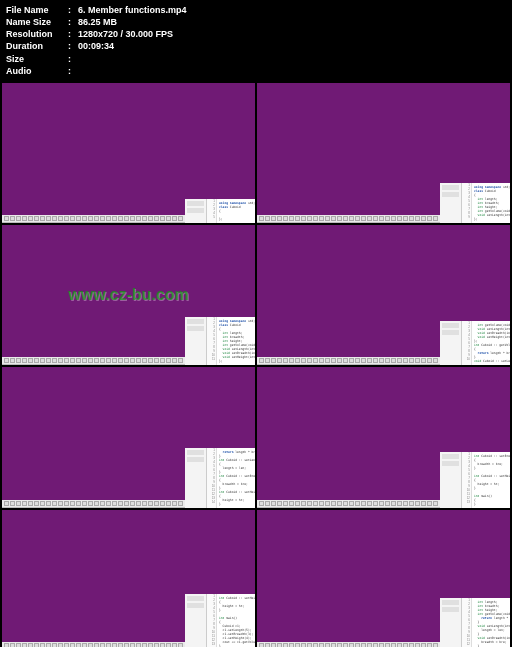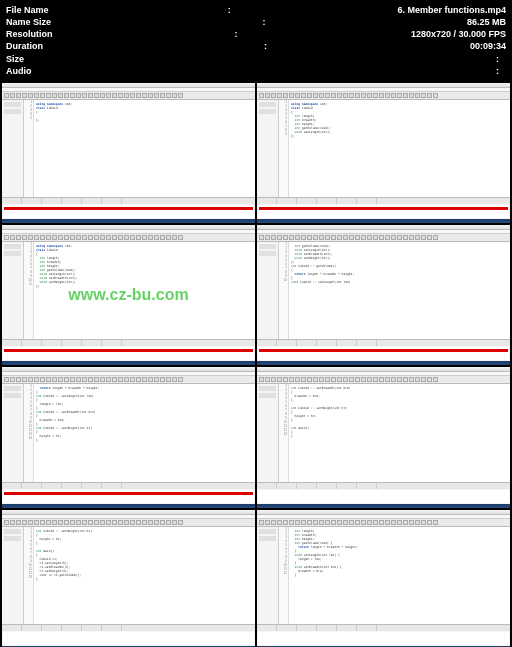--- a/index.html
+++ b/index.html
@@ -1,22 +1,22 @@
 <!DOCTYPE html>
 <html><head>
 <meta charset="utf-8">
 <style>
   * { margin: 0; padding: 0; box-sizing: border-box; }
   body { width: 512px; height: 647px; background: #000; font-family: Verdana, Arial, sans-serif; font-size: 9px; color: #fff; overflow: hidden; }
   .info-block { padding: 4px 6px; font-family: Verdana, Arial, sans-serif; font-size: 9px; font-weight: bold; line-height: 1.35; }
-  .info-row { display: flex; justify-content: space-between; }
+  .info-row { display: flex; }
   .info-label { width: 62px; }
   .info-sep { width: 10px; }
   .grid { display: grid; grid-template-columns: 1fr 1fr; grid-template-rows: repeat(4,1fr); gap: 2px; padding: 2px; width: 512px; height: 571px; background: #000; }
-  .shot { background: #701a75; position: relative; overflow: hidden; display: flex; flex-direction: column; }
+  .shot { background: #701a75; position: relative; overflow: hidden; display: flex; flex-direction: row; align-items: flex-end; }
   .titlebar { background: linear-gradient(#f3f3f3,#e0e0e0); height: 5px; border-bottom:1px solid #bbb; }
   .menubar { background:#f8f8f8; height:4px; border-bottom:1px solid #ccc; }
   .toolbar { background:#eaeaea; height:8px; border-bottom:1px solid #bbb; display:flex; gap:1px; padding:1px 2px; }
   .tbtn { width:5px; height:5px; background:#ddd; border:0.5px solid #aaa; }
   .body { flex:1; display:flex; background:#fff; }
   .sidebar { width:22px; background:#f4f4f4; border-right:1px solid #ccc; }
   .sidebar-item { height:5px; margin:2px; background:#e0e0e0; }
   .editor { flex:1; display:flex; background:#fff; }
   .gutter { width:10px; background:#fafafa; border-right:1px solid #ddd; display:flex; flex-direction:column; }
   .ln { height:4px; font-size:3px; color:#888; text-align:right; padding-right:1px; line-height:4px; }

